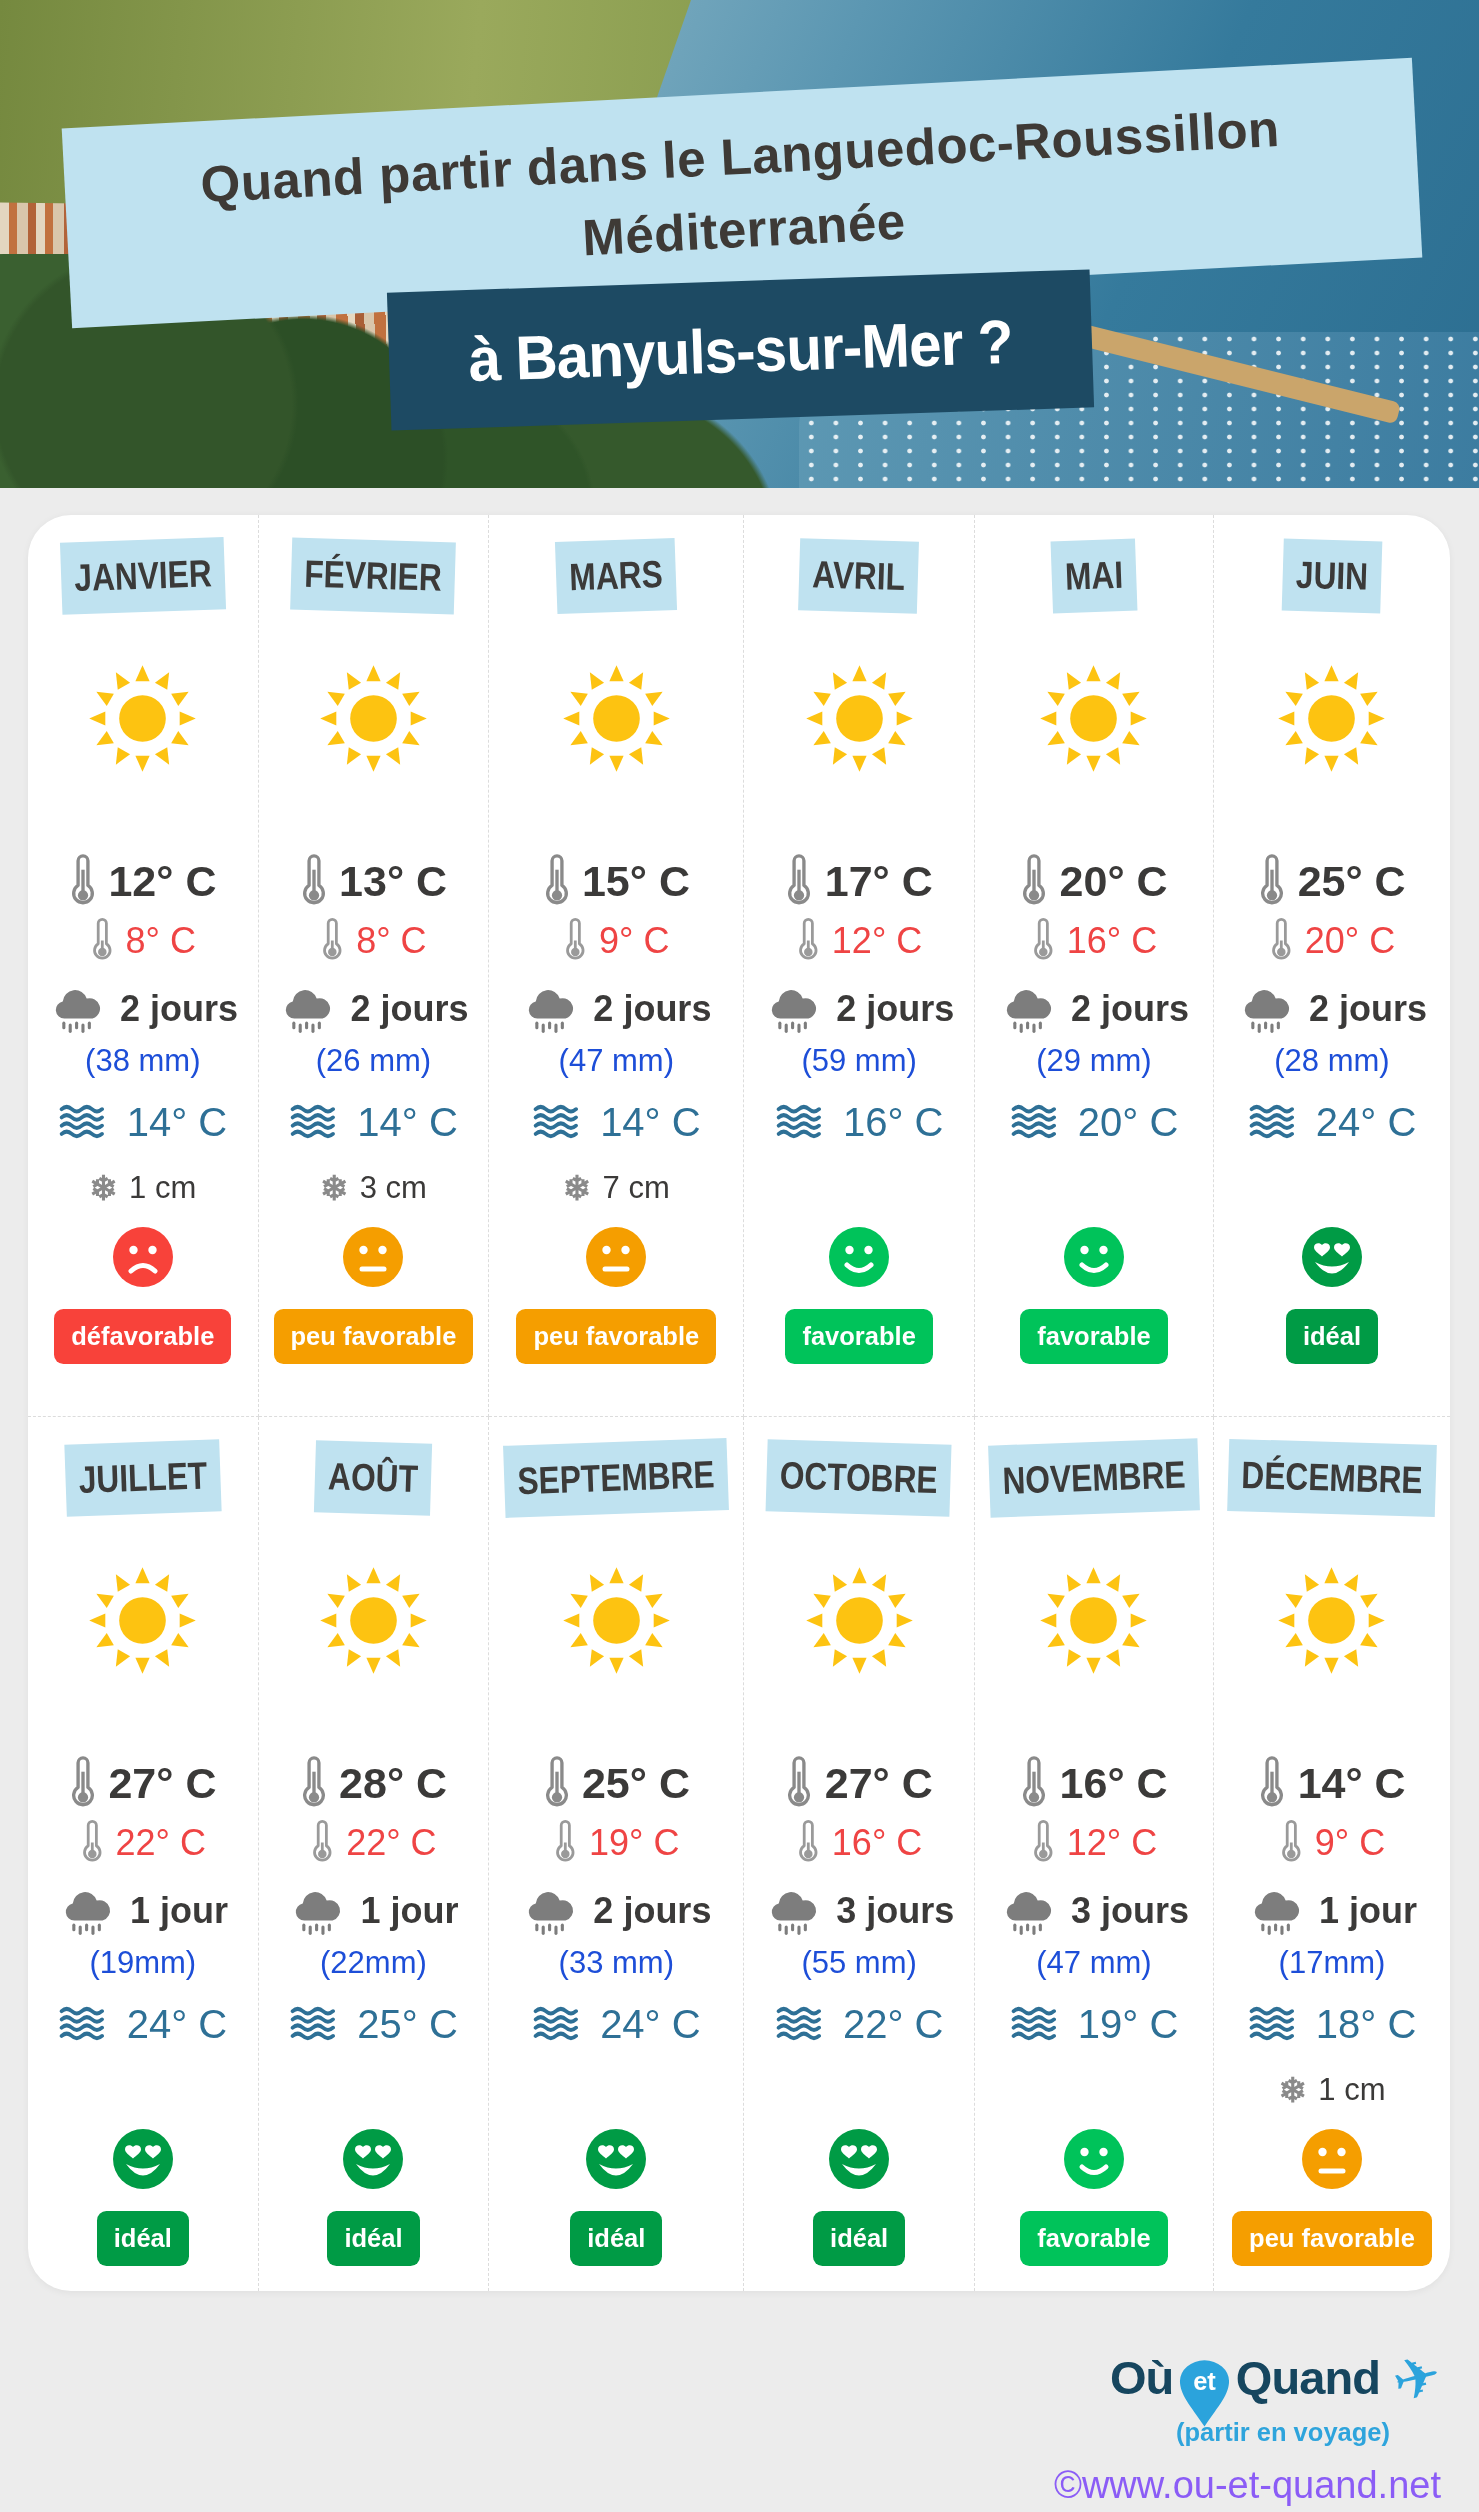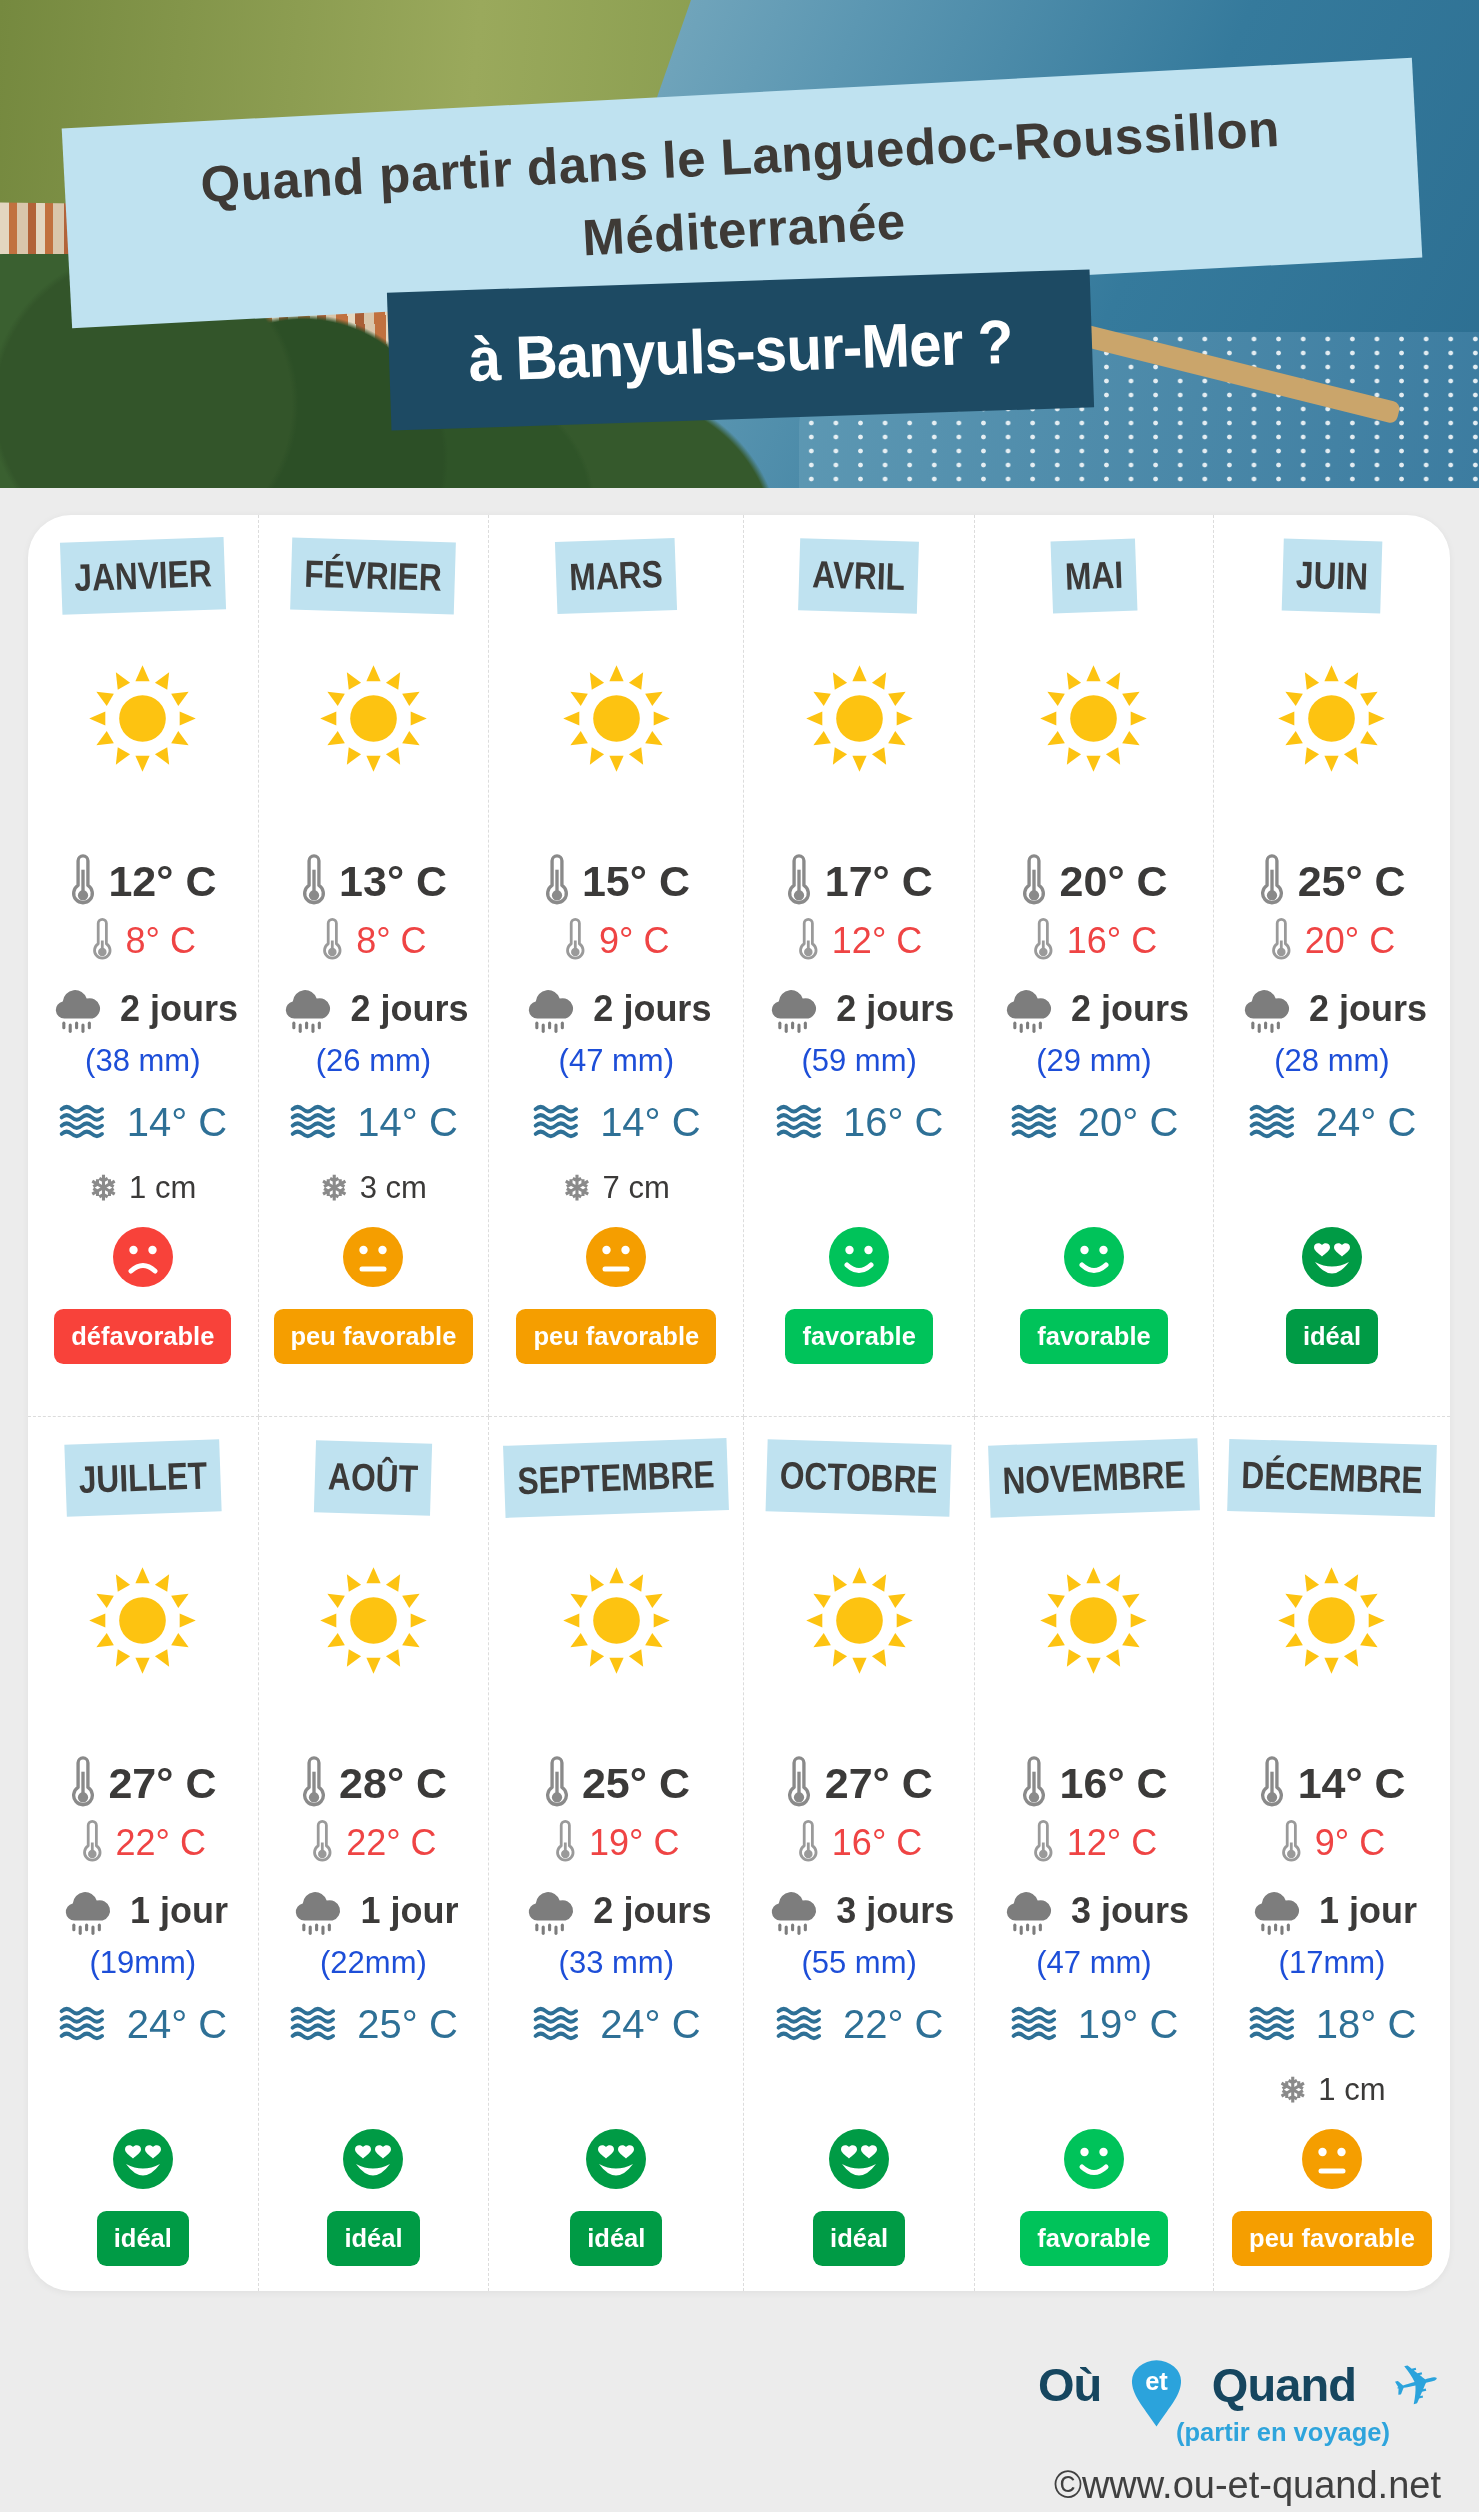--- a/index.html
+++ b/index.html
@@ -66,26 +66,26 @@
   .sea-text{font-size:40px;font-weight:500;color:#2E7096;}
   .s-snow{height:59px;display:flex;align-items:center;gap:11.3px;}
   .flake{font-size:34px;font-weight:700;color:#8A8A8A;line-height:1;}
   .snow-text{font-size:31px;color:#3B3A39;}
   .s-smiley{height:79px;display:flex;align-items:center;}
   .smiley{width:64px;height:64px;display:none;}
   .s-badge{height:60px;margin-top:13.2px;display:flex;align-items:flex-start;}
   .badge{color:#fff;font-size:25.5px;font-weight:700;padding:13px 17px;border-radius:9.4px;white-space:nowrap;}
   
   .footer{position:absolute;top:2350px;right:38px;display:flex;flex-direction:column;align-items:flex-end;}
-  .logo-row{display:flex;align-items:center;gap:24px;}
+  .logo-row{display:flex;align-items:flex-start;}
   .logo-word{font-size:47px;font-weight:700;color:#16465F;letter-spacing:-0.9px;}
   .pin{width:51px;height:68px;margin:0 5.7px;transform:translateY(9.4px);}
   .plane{font-size:57px;color:#2BA3DC;transform:rotate(-14deg);margin-left:13.2px;line-height:1;}
   .tagline{font-size:25.5px;font-weight:600;color:#2EA4DC;margin:0 51px 0 0;}
-  .copyright{font-size:38px;color:#404040;margin-top:17px;}
+  .copyright{font-size:38px;color:#8b5cf6;margin-top:17px;}
 </style>
 </head>
 <body>
 
 <div class="photo">
   <div class="ph hills"></div>
   <div class="ph sea"></div>
   <div class="ph town"></div>
   <div class="ph townleft"></div>
   <div class="ph harbor"></div>

